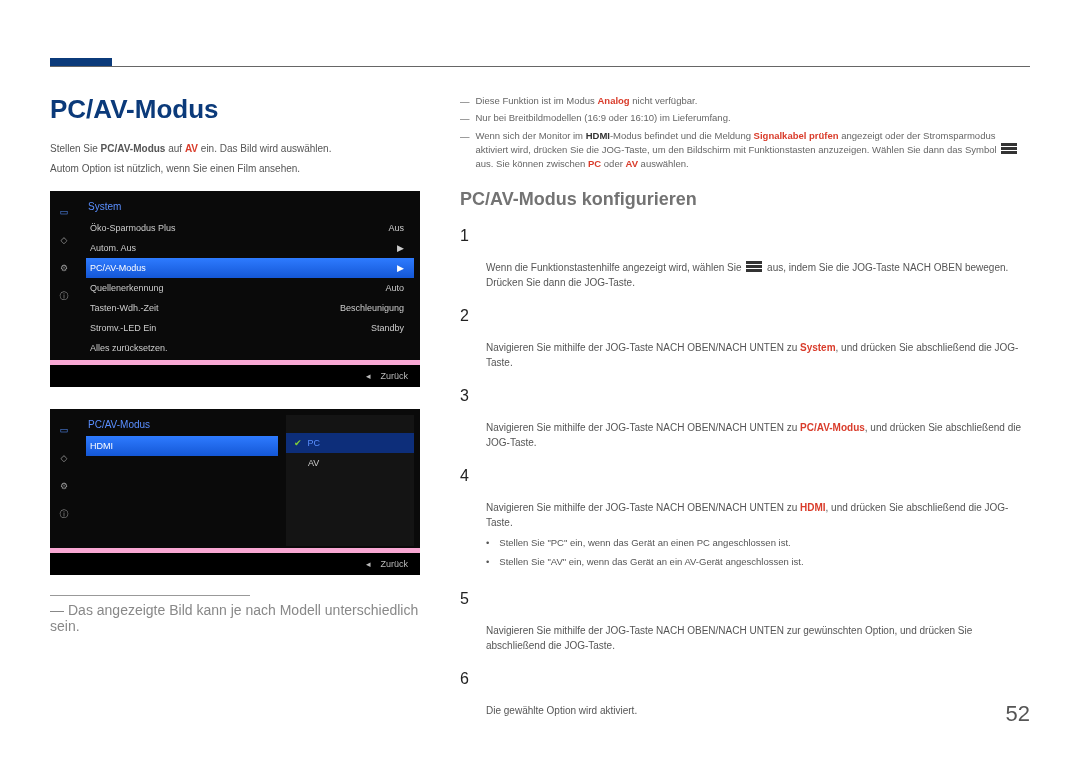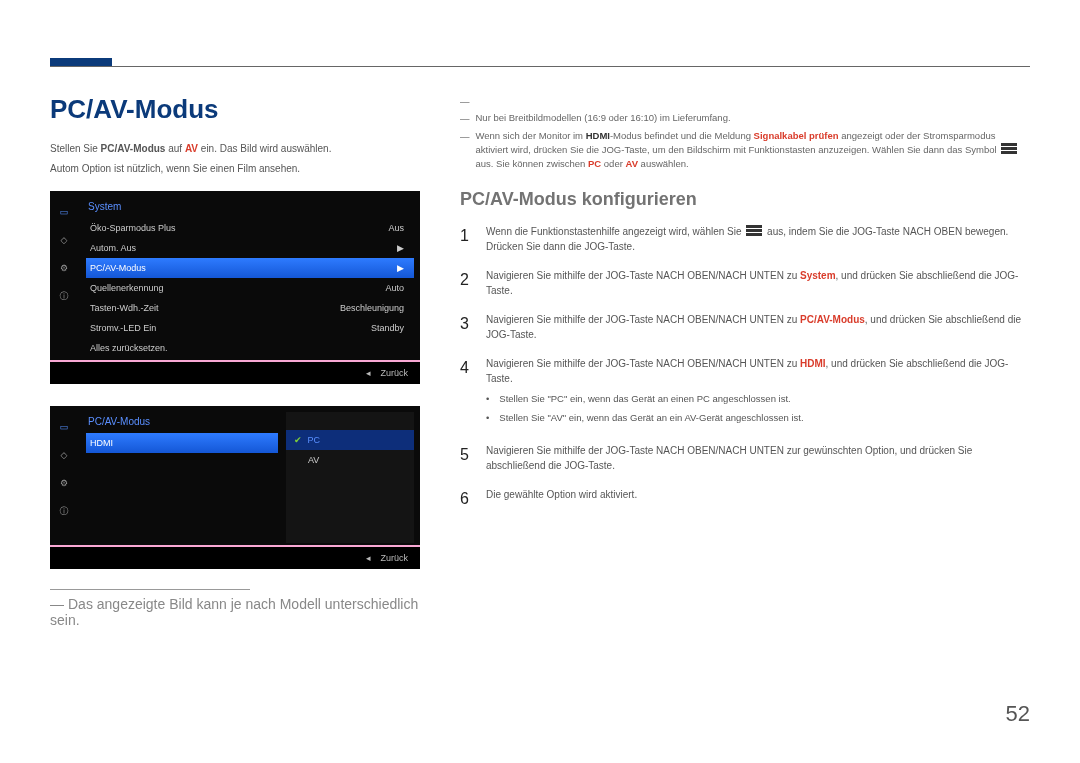--- a/index.html
+++ b/index.html
@@ -86,21 +86,21 @@
     color: #aaa;
     padding: 8px 6px 0 2px;
     line-height: 1.3;
   }
   .osd-foot {
     text-align: right;
     padding: 6px 12px 6px 0;
     color: #bbb;
     font-size: 9px;
     background: #000;
-    border-top: 2px solid #f9a8d4;
+    border-top: 5px solid #f9a8d4;
   }
   .osd-foot .tri { margin-right: 10px; }
   .submenu2 { margin-top: 22px; }
   .sub-panel {
     width: 128px;
     background: #141414;
     margin-left: 4px;
   }
   .sub-panel .srow {
     display: flex; align-items: center;
@@ -149,21 +149,21 @@
     margin-bottom: 14px;
   }
   ol.steps > li::before {
     content: counter(step);
     font-size: 16px;
     color: #222;
     font-weight: 400;
     width: 12px;
     flex-shrink: 0;
   }
-  ol.steps li .step-body { flex: 1; }
+  ol.steps li .step-body { flex: 1; margin-top: 36px; }
   .step-body b { font-weight: bold; color: #333; }
   .step-body b.red { color: #d93c2b; }
   ul.inner { list-style: none; margin: 6px 0 0 0; }
   ul.inner li { display: flex; gap: 10px; font-size: 9.5px; color: #555; margin-bottom: 4px; }
   ul.inner li::before { content: "•"; }
   .page-num {
     position: absolute;
     bottom: 36px;
     right: 50px;
     font-size: 22px;
@@ -269,20 +269,21 @@
     <div class="footnote-rule"></div>
     <div class="footnote">
       <span class="dash">―</span><span>Das angezeigte Bild kann je nach Modell unterschiedlich sein.</span>
     </div>
   </div>
 
   <div class="col-right">
     <div class="notes">
       <div class="note-line">
         <span class="dash">―</span>
+        <span><span>Diese Funktion ist im Modus </span><b class="red">Analog</b><span> nicht verfügbar.</span></span>
       </div>
       <div class="note-line">
         <span class="dash">―</span>
         <span>Nur bei Breitbildmodellen (16:9 oder 16:10) im Lieferumfang.</span>
       </div>
       <div class="note-line">
         <span class="dash">―</span>
         <span>
           <span>Wenn sich der Monitor im </span><b>HDMI</b><span>-Modus befindet und die Meldung </span><b class="red">Signalkabel prüfen</b><span> angezeigt oder der Stromsparmodus aktiviert wird, drücken Sie die JOG-Taste, um den Bildschirm mit Funktionstasten anzuzeigen. Wählen Sie dann das Symbol </span><span class="icon-menu"></span><span> aus. Sie können zwischen </span><b class="red">PC</b><span> oder </span><b class="red">AV</b><span> auswählen.</span>
         </span>

